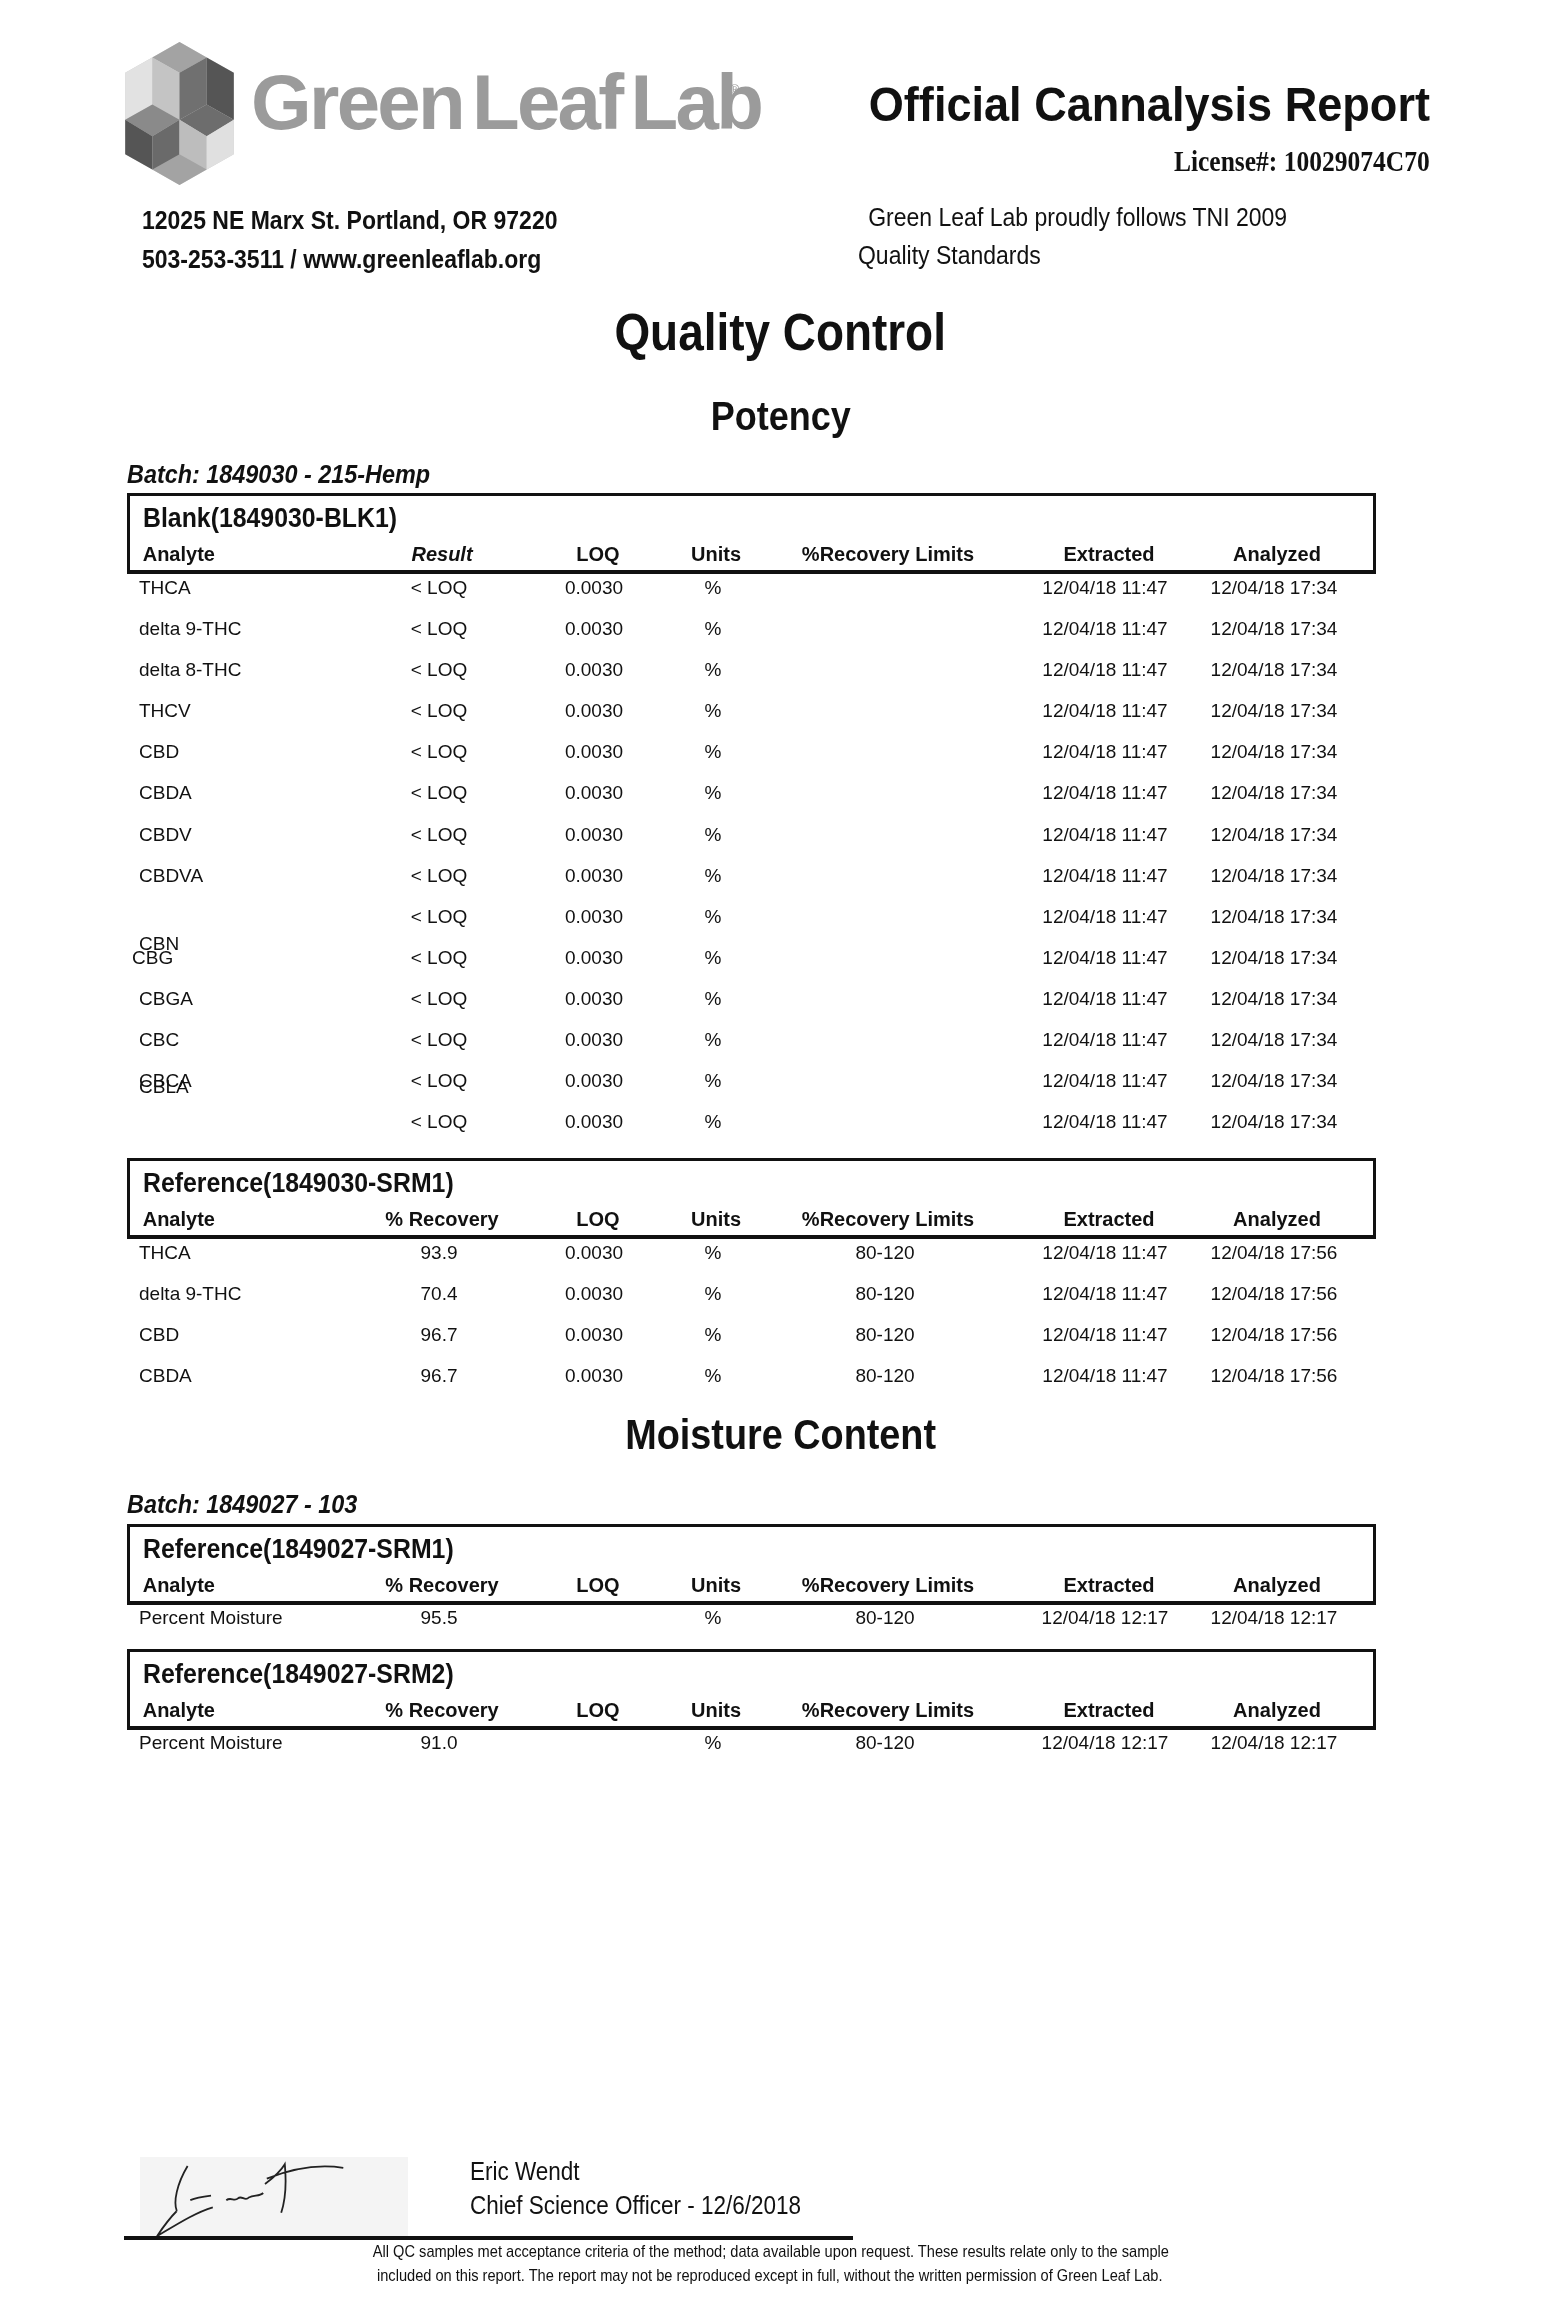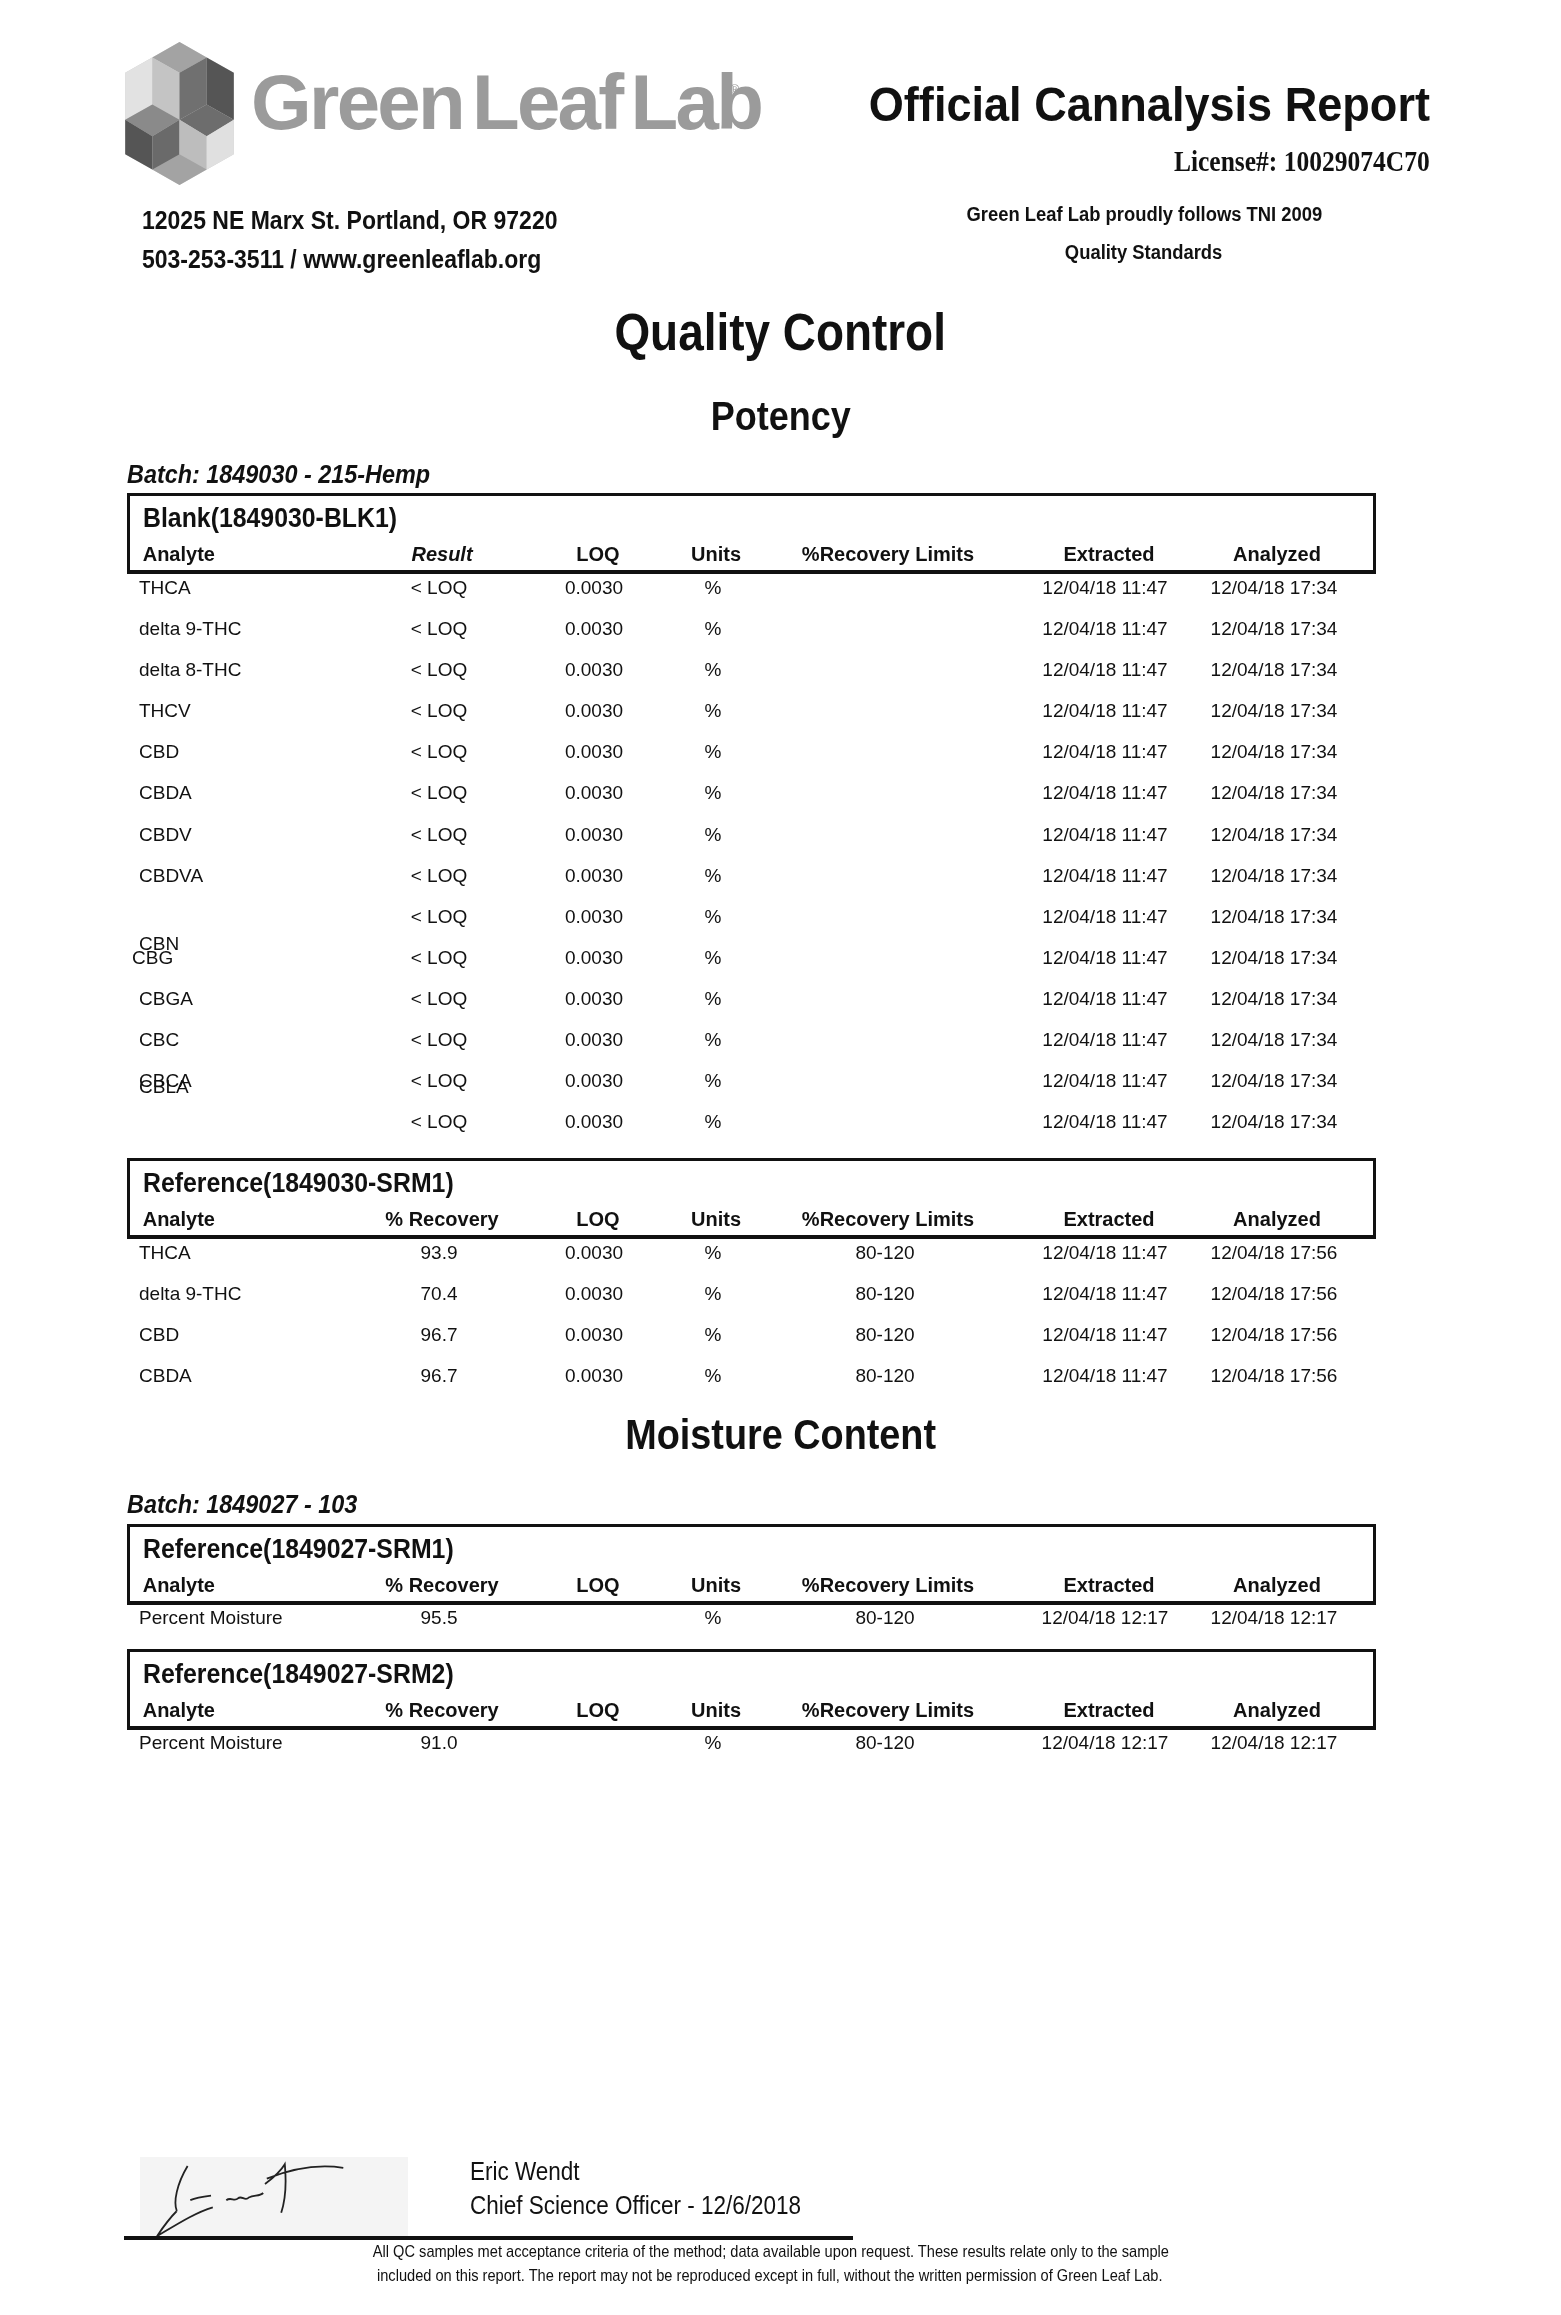--- a/index.html
+++ b/index.html
@@ -9,21 +9,21 @@
   .abs { position: absolute; }
 
   
   .logo-mark { left: 125px; top: 42px; width: 109px; height: 143px; }
   .logo-text { left: 251px; top: 63px; font-size: 78px; font-weight: bold; color: #9b9b9b; letter-spacing: -2.7px; white-space: nowrap; line-height: 1; }
   .logo-text .gap { display: inline-block; width: 9px; }
   .reg { position: absolute; left: 730px; top: 83px; font-size: 12.7px; color: #9b9b9b; }
   .address { left: 142px; font-size: 25px; font-weight: bold; white-space: nowrap; transform: scaleX(0.92); transform-origin: left; }
   .report-title { right: 131px; top: 80px; font-size: 49px; font-weight: bold; white-space: nowrap; transform: scaleX(0.92); transform-origin: right; line-height: 1; }
   .license { right: 131px; top: 145px; font-family: "Liberation Serif", serif; font-size: 29px; font-weight: bold; white-space: nowrap; transform: scaleX(0.88); transform-origin: right; }
-  .tni { left: 850px; width: 588px; text-align: center; font-size: 20px; font-weight: bold; white-space: nowrap; }
+  .tni { left: 850px; width: 588px; text-align: left; font-size: 25px; font-weight: normal; white-space: nowrap; }
   .tni span { display: inline-block; transform: scaleX(0.92); }
 
   .center-title { left: 0; width: 1561px; text-align: center; font-weight: bold; white-space: nowrap; }
   .center-title span { display: inline-block; transform: scaleX(0.9); }
 
   .batch { left: 127px; font-size: 26px; font-weight: bold; font-style: italic; white-space: nowrap; transform: scaleX(0.9); transform-origin: left; }
 
   
   .qc-box { position: absolute; left: 127px; width: 1249px; border: 3.6px solid #111; border-bottom-width: 4.5px; }
   .qc-box .box-title { position: absolute; left: 12.7px; top: 7.2px; font-size: 27px; font-weight: bold; white-space: nowrap; transform: scaleX(0.92); transform-origin: left; }

